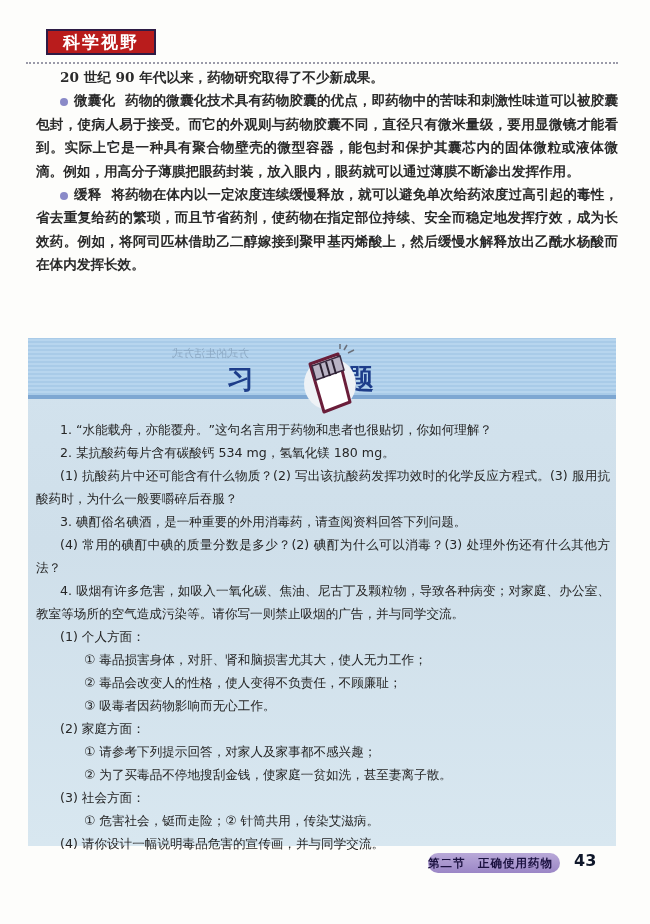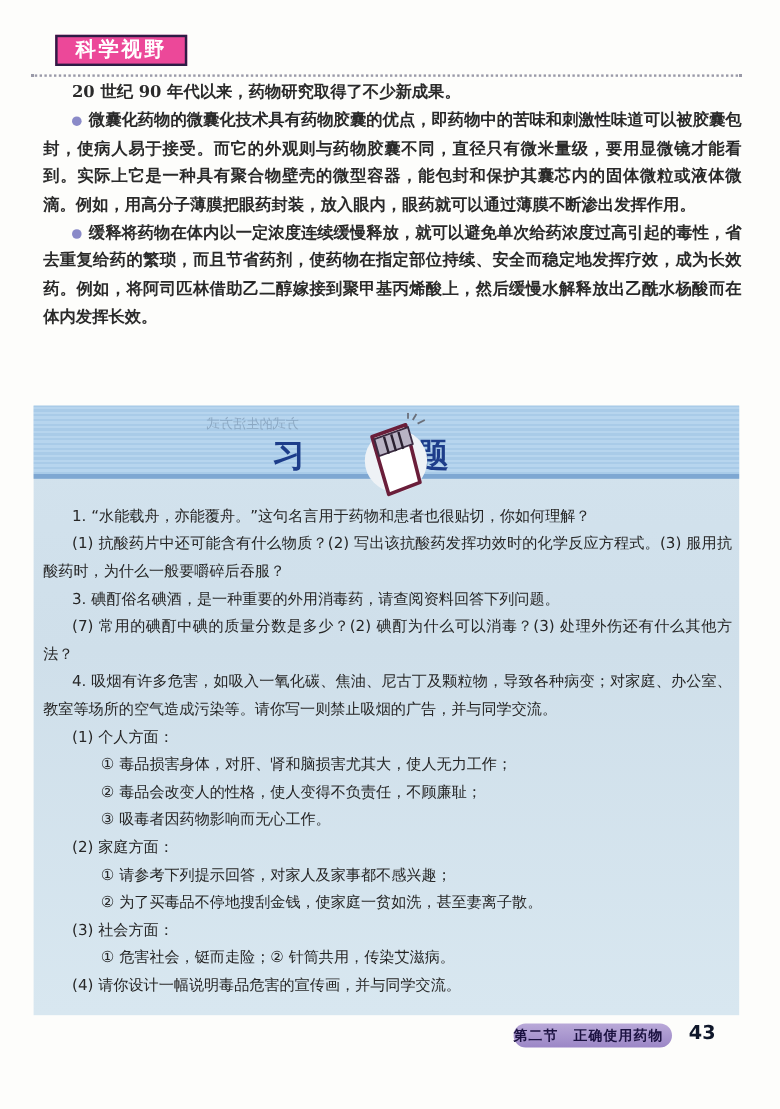--- a/index.html
+++ b/index.html
@@ -2,32 +2,32 @@
 <html><head>
 <meta charset="utf-8">
 <style>
   html, body { margin:0; padding:0; }
   body {
     width:650px; height:924px; background:#fdfdfb; position:relative; overflow:hidden;
     font-family: "DejaVu Serif", "Liberation Serif", serif; color:#2a2a2a;
   }
   .header-tag {
     position:absolute; left:46px; top:29px; width:110px; height:26px;
-    background:#ec4899; border:2px solid #2e1c45; box-sizing:border-box;
+    background:#b91c1c; border:2px solid #2e1c45; box-sizing:border-box;
     color:#fff; font-family:"DejaVu Sans","Liberation Sans",sans-serif; font-weight:bold;
     font-size:17px; letter-spacing:2px; text-align:center; line-height:22px;
   }
   .dotline {
     position:absolute; left:26px; top:62px; width:592px; height:0;
     border-top:2px dotted #9a9aa8;
   }
   .sci { position:absolute; left:36px; top:66px; width:582px; font-size:13.6px; line-height:23.4px;font-weight:bold; }
   .sci p { margin:0; text-indent:24px; text-align:justify; }
   .bullet { display:inline-block; width:8px; height:8px; border-radius:50%; background:#8a8ac8; margin-right:6px; vertical-align:middle; }
-  .term { }
+  .term { margin-right:10px; }
 
   .ex-box {
     position:absolute; left:28px; top:338px; width:588px; height:508px;
     background:linear-gradient(180deg,#d3e3ee 0%,#cfdfea 40%,#d8e7f0 100%);
   }
   .ex-banner {
     position:absolute; left:28px; top:338px; width:588px; height:57px;
     background:repeating-linear-gradient(0deg,#a9cbe8 0px,#a9cbe8 2px,#b7d5ee 2px,#b7d5ee 4px);
     border-bottom:4px solid #7ea7d2;
   }
@@ -91,23 +91,24 @@
   <path d="M12 22 L40 12 L44 26 L16 36 Z" fill="#b9b3c4" stroke="#3a2a40" stroke-width="1.5"></path>
   <g stroke="#2a2030" stroke-width="2">
     <line x1="20" y1="20" x2="24" y2="34"></line>
       <line x1="26" y1="18" x2="30" y2="32"></line>
       <line x1="32" y1="16" x2="36" y2="30"></line>
   </g>
 </svg>
 
 <div class="ex-content">
   <p class="ind1">1. “水能载舟，亦能覆舟。”这句名言用于药物和患者也很贴切，你如何理解？</p>
+  <p class="ind1">2. 某抗酸药每片含有碳酸钙 534 mg，氢氧化镁 180 mg。</p>
   <p class="ind1">(1) 抗酸药片中还可能含有什么物质？(2) 写出该抗酸药发挥功效时的化学反应方程式。(3) 服用抗酸药时，为什么一般要嚼碎后吞服？</p>
   <p class="ind1">3. 碘酊俗名碘酒，是一种重要的外用消毒药，请查阅资料回答下列问题。</p>
-  <p class="ind1">(7) 常用的碘酊中碘的质量分数是多少？(2) 碘酊为什么可以消毒？(3) 处理外伤还有什么其他方法？</p>
+  <p class="ind1">(4) 常用的碘酊中碘的质量分数是多少？(2) 碘酊为什么可以消毒？(3) 处理外伤还有什么其他方法？</p>
   <p class="ind1">4. 吸烟有许多危害，如吸入一氧化碳、焦油、尼古丁及颗粒物，导致各种病变；对家庭、办公室、教室等场所的空气造成污染等。请你写一则禁止吸烟的广告，并与同学交流。</p>
   <p class="ind1b">(1) 个人方面：</p>
   <p class="ind2">① 毒品损害身体，对肝、肾和脑损害尤其大，使人无力工作；</p>
   <p class="ind2">② 毒品会改变人的性格，使人变得不负责任，不顾廉耻；</p>
   <p class="ind2">③ 吸毒者因药物影响而无心工作。</p>
   <p class="ind1b">(2) 家庭方面：</p>
   <p class="ind2">① 请参考下列提示回答，对家人及家事都不感兴趣；</p>
   <p class="ind2">② 为了买毒品不停地搜刮金钱，使家庭一贫如洗，甚至妻离子散。</p>
   <p class="ind1b">(3) 社会方面：</p>
   <p class="ind2">① 危害社会，铤而走险；② 针筒共用，传染艾滋病。</p>

